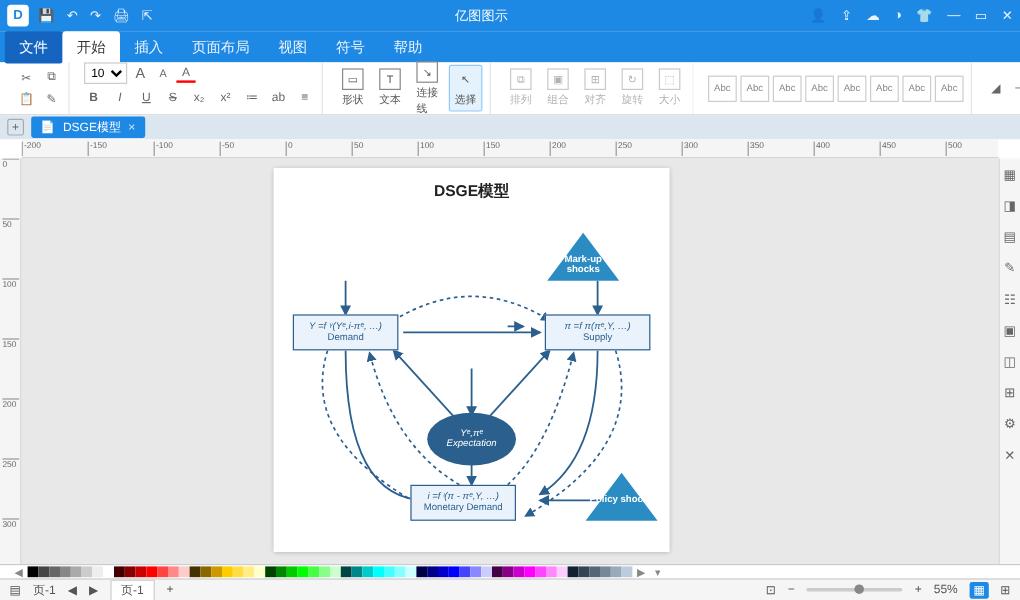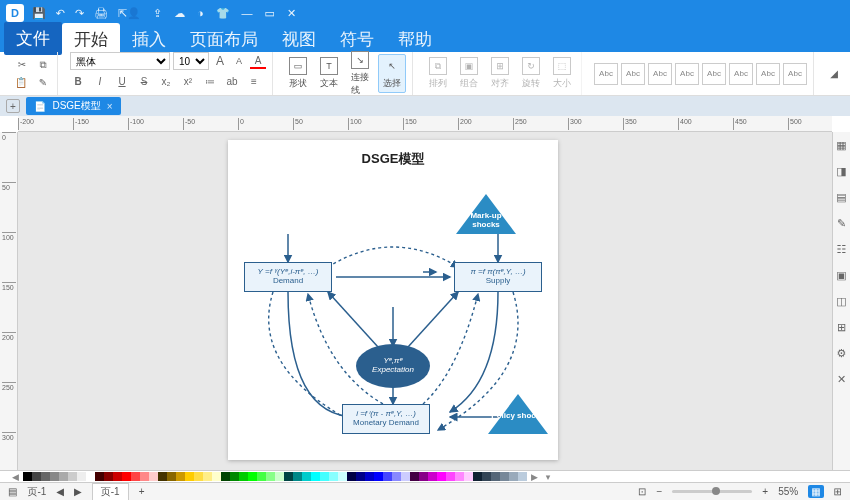--- a/index.html
+++ b/index.html
@@ -4,21 +4,21 @@
 <style>
 *{box-sizing:border-box;margin:0;padding:0;font-family:"Microsoft YaHei",Arial,sans-serif}
 body{width:850px;height:500px;overflow:hidden;background:#fff;font-size:11px}
 .titlebar{height:26px;background:#1e88e5;color:#fff;display:flex;align-items:center;padding:0 6px;font-size:11px}
 .titlebar .app-icon{width:18px;height:18px;background:#fff;border-radius:3px;color:#1e88e5;display:flex;align-items:center;justify-content:center;font-weight:bold;margin-right:8px}
 .titlebar .qat{display:flex;gap:10px;align-items:center}
 .titlebar .qat span{opacity:.9;cursor:pointer}
 .titlebar .center{flex:1;text-align:center;opacity:.95}
 .titlebar .right{display:flex;gap:12px;align-items:center}
 .titlebar .right span{cursor:pointer;opacity:.9}
-.menubar{height:26px;background:#1e88e5;color:#fff;display:flex;align-items:center;padding:0 4px;font-size:17px}
+.menubar{height:26px;background:#1e88e5;color:#fff;display:flex;align-items:flex-start;padding:0 4px;font-size:12px}
 .menubar .tab{padding:5px 12px;cursor:pointer;opacity:.9}
 .menubar .tab.active{background:#fff;color:#333;border-radius:3px 3px 0 0;opacity:1}
 .ribbon{height:44px;background:#fff;border-bottom:1px solid #ddd;display:flex;align-items:center;padding:0 8px;gap:6px;font-size:10px;color:#555}
 .ribbon .grp{display:flex;align-items:center;gap:5px;padding:0 6px;border-right:1px solid #e5e5e5;height:100%}
 .ribbon .icn{width:16px;height:16px;display:flex;align-items:center;justify-content:center;color:#666;cursor:pointer}
 .ribbon select{border:1px solid #ccc;font-size:10px;padding:1px;height:18px;background:#fff}
 .ribbon .bigbtn{display:flex;flex-direction:column;align-items:center;gap:2px;cursor:pointer;padding:2px 4px;color:#555;font-size:9px}
 .ribbon .bigbtn .bi{width:18px;height:18px;border:1px solid #888;display:flex;align-items:center;justify-content:center}
 .ribbon .bigbtn.sel{background:#e3f2fd;border:1px solid #90caf9;border-radius:2px}
 .ribbon .styles{display:flex;gap:3px}
@@ -57,20 +57,21 @@
 
 <div class="titlebar">
   <div class="app-icon">D</div>
   <div class="qat">
     <span>💾</span>
     <span>↶</span>
     <span>↷</span>
     <span>🖨</span>
     <span>⇱</span>
   </div>
+  <div class="center">亿图图示</div>
   <div class="right">
     <span>👤</span>
     <span>⇪</span>
     <span>☁</span>
     <span>◑</span>
     <span>👕</span>
     <span>—</span>
     <span>▭</span>
     <span>✕</span>
   </div>
@@ -92,21 +93,20 @@
       <span class="icn">✂</span>
       <span class="icn">📋</span>
     </div>
     <div style="display:flex;flex-direction:column;gap:2px">
       <span class="icn">⧉</span>
       <span class="icn">✎</span>
     </div>
   </div>
   <div class="grp" style="flex-direction:column;gap:3px;align-items:flex-start">
     <div style="display:flex;gap:3px;align-items:center">
-      <select style="width:100px"><option>黑体</option></select>
       <select style="width:36px"><option>10</option></select>
       <span class="icn" style="font-size:12px">A</span>
       <span class="icn" style="font-size:9px">A</span>
       <span class="icn" style="border-bottom:2px solid red">A</span>
     </div>
     <div style="display:flex;gap:6px;align-items:center">
       <span class="icn" style="font-weight:bold">B</span>
       <span class="icn" style="font-style:italic">I</span>
       <span class="icn" style="text-decoration:underline">U</span>
       <span class="icn" style="text-decoration:line-through">S</span>

